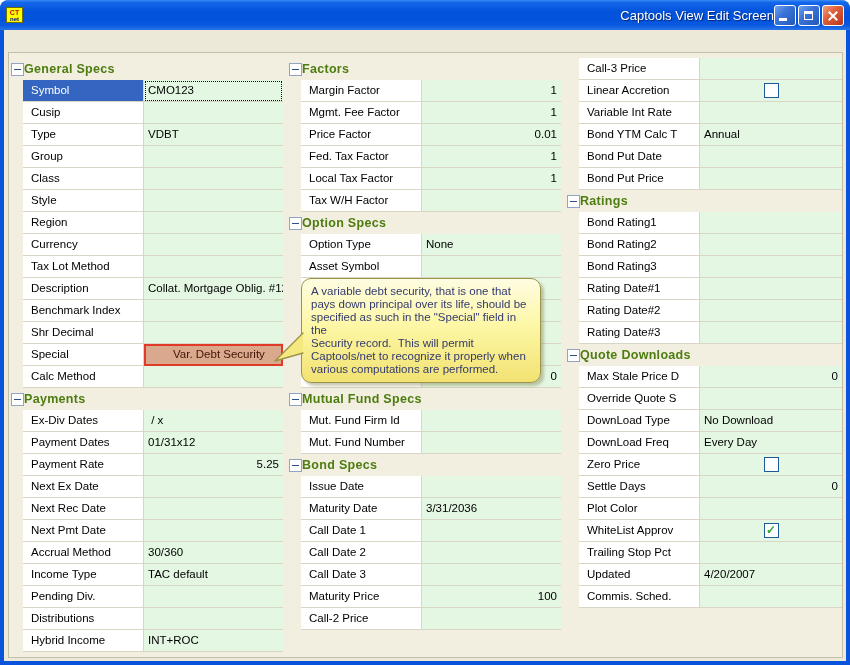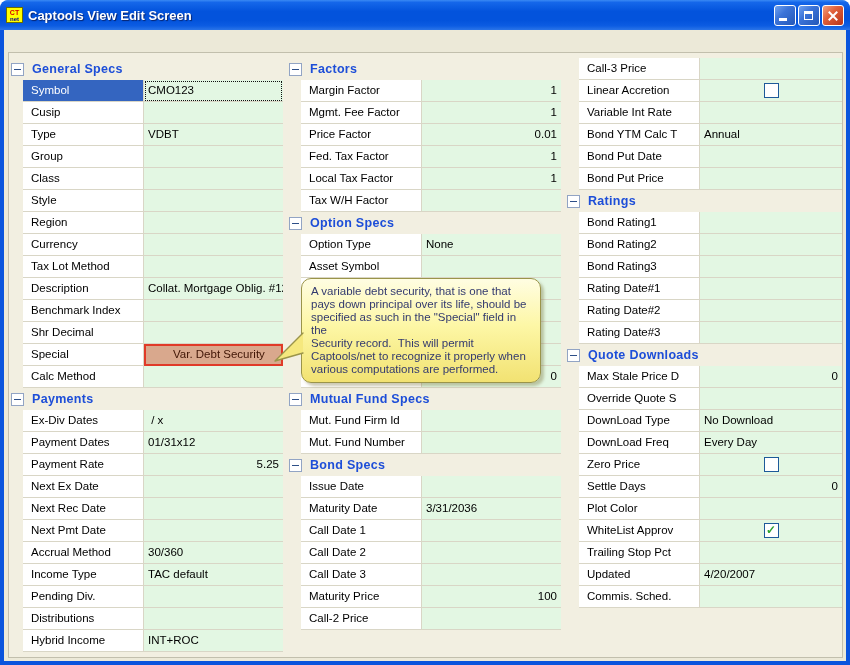--- a/index.html
+++ b/index.html
@@ -6,22 +6,22 @@
   .stage{position:relative;width:850px;height:665px;overflow:hidden;}
   
   .window{position:absolute;inset:0;background:#0a54dd;border-radius:9px 9px 0 0;}
   .titlebar{position:absolute;left:0;top:0;right:0;height:30px;border-radius:8px 8px 0 0;
     background:linear-gradient(180deg,#3a8af4 0%,#1567ea 8%,#0353dc 38%,#0353dc 68%,#0c5ce2 86%,#2a74e8 100%);
     display:flex;align-items:center;padding:0 6px;box-sizing:border-box;}
   .app-icon{width:17px;height:16px;background:#ffff00;border:1px solid #6d6d00;box-sizing:border-box;
     display:flex;flex-direction:column;align-items:center;justify-content:center;margin-right:5px;flex:none;}
   .app-icon .t{font-size:7px;line-height:7px;font-weight:bold;color:#d40000;letter-spacing:0;}
   .app-icon .b{font-size:6px;line-height:6px;font-weight:bold;color:#000090;}
-  .title-text{color:#fff;font-size:13px;font-weight:bold;text-shadow:1px 1px 1px #08246e;flex:1;
-    white-space:nowrap;overflow:hidden;}
+  .title-text{color:#fff;font-size:13px;font-weight:normal;text-shadow:1px 1px 1px #08246e;flex:1;
+    white-space:nowrap;overflow:hidden;text-align:right;}
   .win-btns{display:flex;gap:2px;}
   .win-btn{width:22px;height:21px;border-radius:3px;border:1px solid #fff;box-sizing:border-box;
     background:linear-gradient(135deg,#70a2ef 0%,#3b73d8 40%,#2458b8 100%);position:relative;}
   .win-btn.close{background:linear-gradient(135deg,#f0a080 0%,#e0603a 40%,#b8341a 100%);}
   .glyph-min{position:absolute;left:4px;bottom:4px;width:8px;height:3px;background:#fff;}
   .glyph-max{position:absolute;left:5px;top:5px;width:9px;height:9px;box-sizing:border-box;
     border:1px solid #fff;border-top:3px solid #fff;}
   .glyph-x{position:absolute;inset:0;}
   .glyph-x::before,.glyph-x::after{content:"";position:absolute;left:4px;top:9px;width:12px;height:2px;background:#fff;}
   .glyph-x::before{transform:rotate(45deg);} .glyph-x::after{transform:rotate(-45deg);}
@@ -29,21 +29,21 @@
   .content{position:absolute;left:4px;top:22px;right:3px;bottom:3px;background:#f2efe1;
     border:1px solid #c2bfad;overflow:hidden;}
   
   #columns{position:absolute;left:0;top:5px;right:0;display:flex;gap:4px;}
   .pcolumn{width:274px;flex:none;}
   .pcolumn:last-child{flex:1;}
   .sec-header{height:22px;display:flex;align-items:center;padding-left:2px;box-sizing:border-box;}
   .collapse-box{width:11px;height:11px;background:#fff;border:1px solid #92a4c4;box-sizing:content-box;
     position:relative;flex:none;}
   .collapse-box::after{content:"";position:absolute;left:2px;right:2px;top:5px;height:1px;background:#2d4f88;}
-  .sec-title{font-size:12.5px;font-weight:bold;color:#1d4ed8;margin-left:8px;letter-spacing:.3px;white-space:nowrap;}
+  .sec-title{font-size:12.5px;font-weight:bold;color:#4d7c0f;letter-spacing:.3px;white-space:nowrap;}
   .prow{display:flex;height:22px;box-sizing:border-box;padding-left:14px;}
   .plabel{width:121px;flex:none;box-sizing:border-box;background:#fff;color:#000;
     border-bottom:1px solid #d9d6c6;border-right:1px solid #d9d6c6;
     padding:4px 2px 0 8px;font-size:11.5px;white-space:nowrap;overflow:hidden;}
   .plabel.selected{background:#3465c0;color:#fff;}
   .pvalue{flex:1;box-sizing:border-box;background:#e3f7e3;color:#000;border-bottom:1px solid #d9d6c6;
     padding:4px 4px 0 4px;font-size:11.5px;white-space:pre;overflow:hidden;}
   .pvalue.right{text-align:right;}
   .pvalue.focused{outline:1px dotted #111;outline-offset:-2px;}
   .pvalue.special{background:#d9a88d;border:2px solid #e03a28;color:#401505;padding-top:2px;padding-left:27px;}

